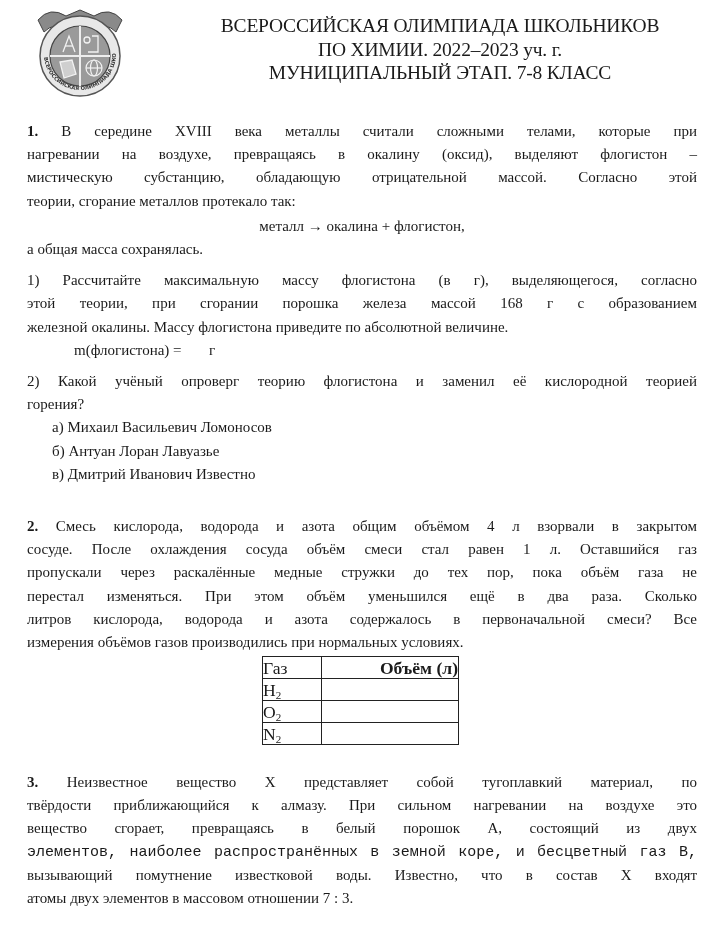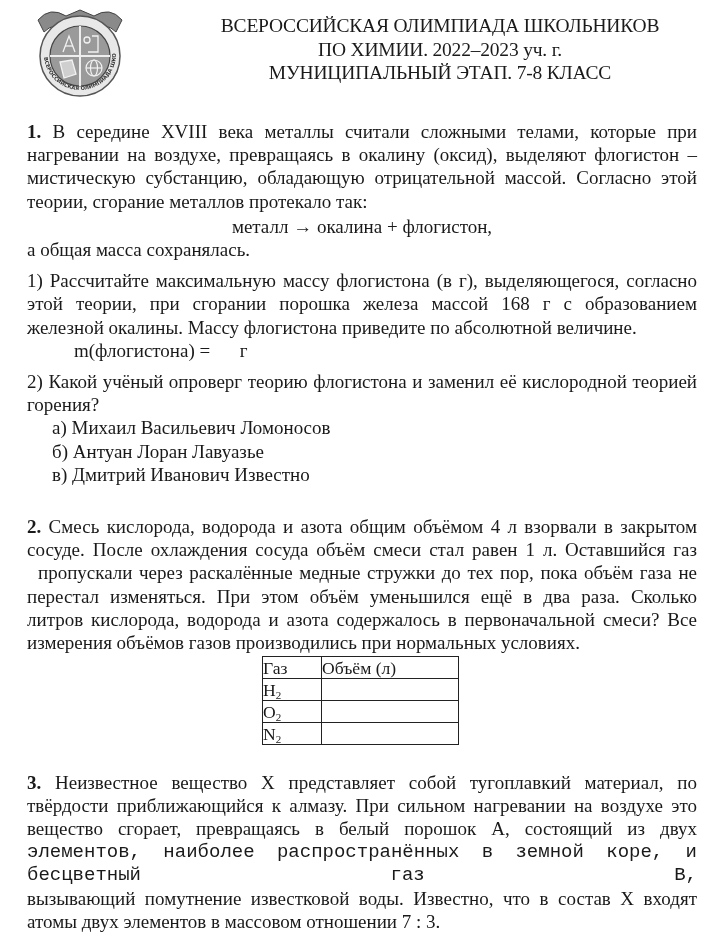--- a/index.html
+++ b/index.html
@@ -7,36 +7,36 @@
     width: 720px; height: 945px; overflow: hidden; position: relative;
     font-family: "Liberation Serif", "DejaVu Serif", serif;
     color: #1a1a1a;
   }
   .logo { position: absolute; left: 30px; top: 2px; width: 100px; height: 96px; }
   .header {
     position: absolute; left: 150px; width: 580px; top: 14px;
     text-align: center; font-size: 19.5px; line-height: 23.5px; letter-spacing: -0.2px;
   }
   .header div { white-space: nowrap; }
-  .page { position: absolute; left: 27px; width: 670px; font-size: 19px; line-height: 23.2px; }
+  .page { position: absolute; left: 27px; width: 670px; font-size: 15px; line-height: 23.2px; }
   .line { display: block; text-align: justify; text-align-last: justify; white-space: nowrap; }
   .line.last { text-align-last: left; }
   .num { font-weight: bold; }
   .center { text-align: center; }
   .indent { padding-left: 47px; }
   .opt { padding-left: 25px; }
   table.gas {
     border-collapse: collapse; position: absolute; left: 262px; top: 656px;
     font-size: 17.6px;
   }
   table.gas td, table.gas th {
     border: 1.3px solid #222; padding: 0; height: 21px; line-height: 20px; font-weight: normal;
   }
   table.gas .c1 { width: 58px; text-align: left; }
-  table.gas .c2 { width: 136px; text-align: left; }
+  table.gas .c2 { width: 136px; text-align: right; font-weight: bold; }
   sub { font-size: 11px; vertical-align: -3px; line-height: 0; }
 </style>
 </head>
 <body>
 
 <svg class="logo" viewBox="0 0 100 96">
   <defs>
     <path id="ringpath" d="M 14 52 A 36 36 0 0 0 86 52"></path>
   </defs>
 
@@ -99,21 +99,21 @@
     <span class="line last">горения?</span>
     <div class="opt">а) Михаил Васильевич Ломоносов</div>
     <div class="opt">б) Антуан Лоран Лавуазье</div>
     <div class="opt">в) Дмитрий Иванович Известно</div>
   </div>
 </div>
 
 <div class="page" style="top:515px;">
   <span class="line" style="white-space: normal; text-align-last: justify;"><span class="num">2.</span><span> Смесь кислорода, водорода и азота общим объёмом 4 л взорвали в закрытом</span></span>
   <span class="line" style="white-space: normal; text-align-last: justify;">сосуде. После охлаждения сосуда объём смеси стал равен 1 л. Оставшийся газ</span>
-  <span class="line" style="white-space: normal; text-align-last: justify; margin-left: 11px;">пропускали через раскалённые медные стружки до тех пор, пока объём газа не</span>
+  <span class="line" style="white-space: normal; text-align-last: justify;">пропускали через раскалённые медные стружки до тех пор, пока объём газа не</span>
   <span class="line" style="white-space: normal; text-align-last: justify;">перестал изменяться. При этом объём уменьшился ещё в два раза. Сколько</span>
   <span class="line" style="white-space: normal; text-align-last: justify;">литров кислорода, водорода и азота содержалось в первоначальной смеси? Все</span>
   <span class="line last">измерения объёмов газов производились при нормальных условиях.</span>
 </div>
 
 <table class="gas">
   <tbody>
       <tr>
     <th class="c1">Газ</th>
     <th class="c2">Объём (л)</th>

